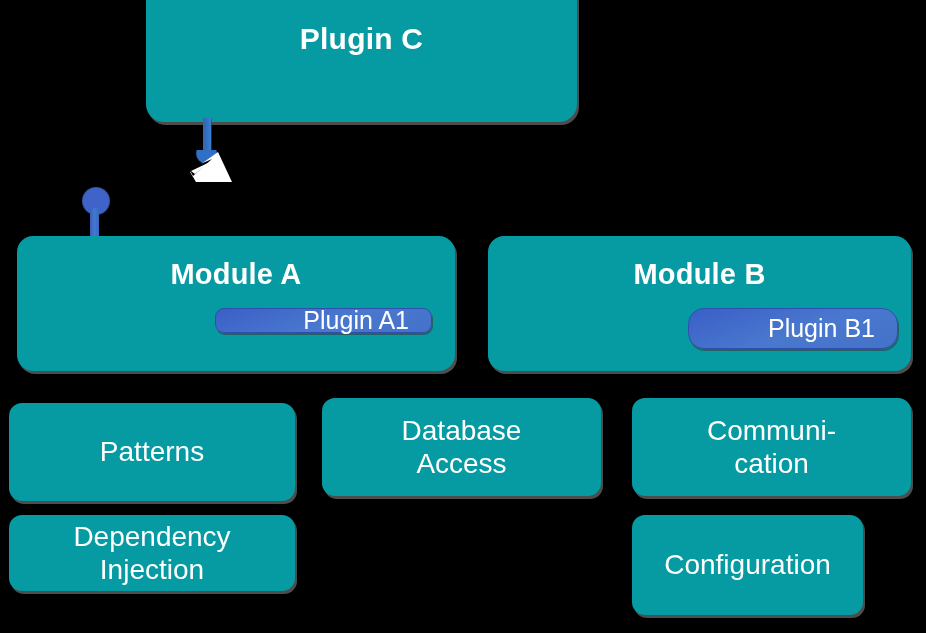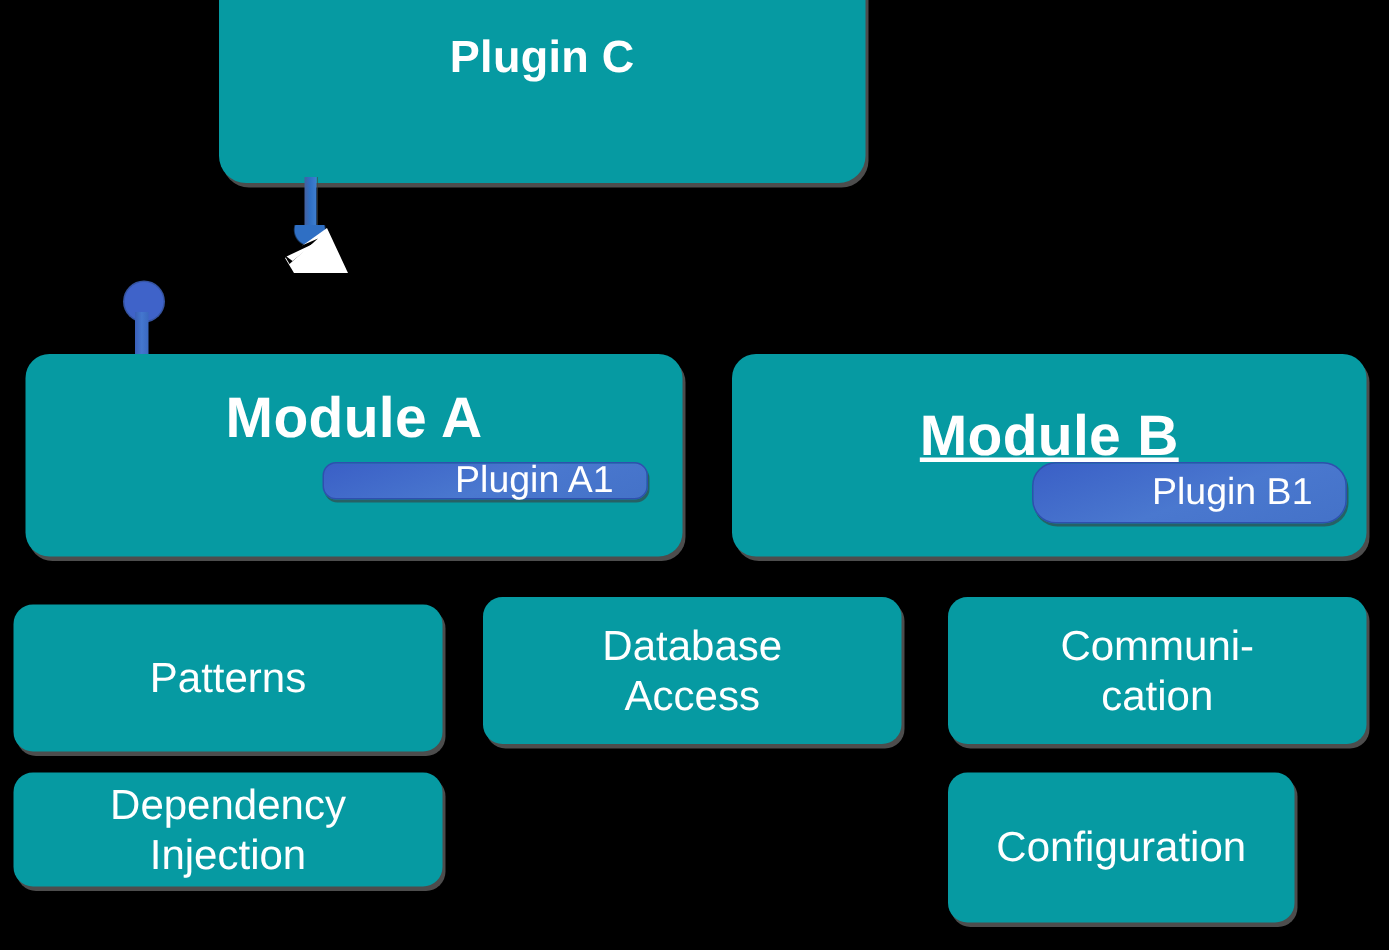--- a/index.html
+++ b/index.html
@@ -36,21 +36,21 @@
   }
 
   .node.module {
     border-radius: 16px;
     align-items: flex-start;
     justify-content: center;
   }
 
   .module-title {
     font-weight: bold;
-    font-size: 38px;
+    font-size: 29px;
     color: #ffffff;
     letter-spacing: 0.2px;
     width: 100%;
     text-align: center;
   }
 
   
   #module-c {
     left: 146px;
     top: -22px;
@@ -66,22 +66,21 @@
     top: 236px;
     width: 438px;
     height: 135px;
     padding-top: 22px;
   }
   #module-b {
     left: 488px;
     top: 236px;
     width: 423px;
     height: 135px;
-    padding-top: 34px;
-    text-decoration: underline;
+    padding-top: 22px;
   }
 
   
   .plugin {
     position: absolute;
     box-sizing: border-box;
     border-radius: 9px;
     background: linear-gradient(160deg, #3a5fc6 0%, #4a78cf 55%, #4472c8 100%);
     border: 1px solid #2f4fae;
     color: #ffffff;

